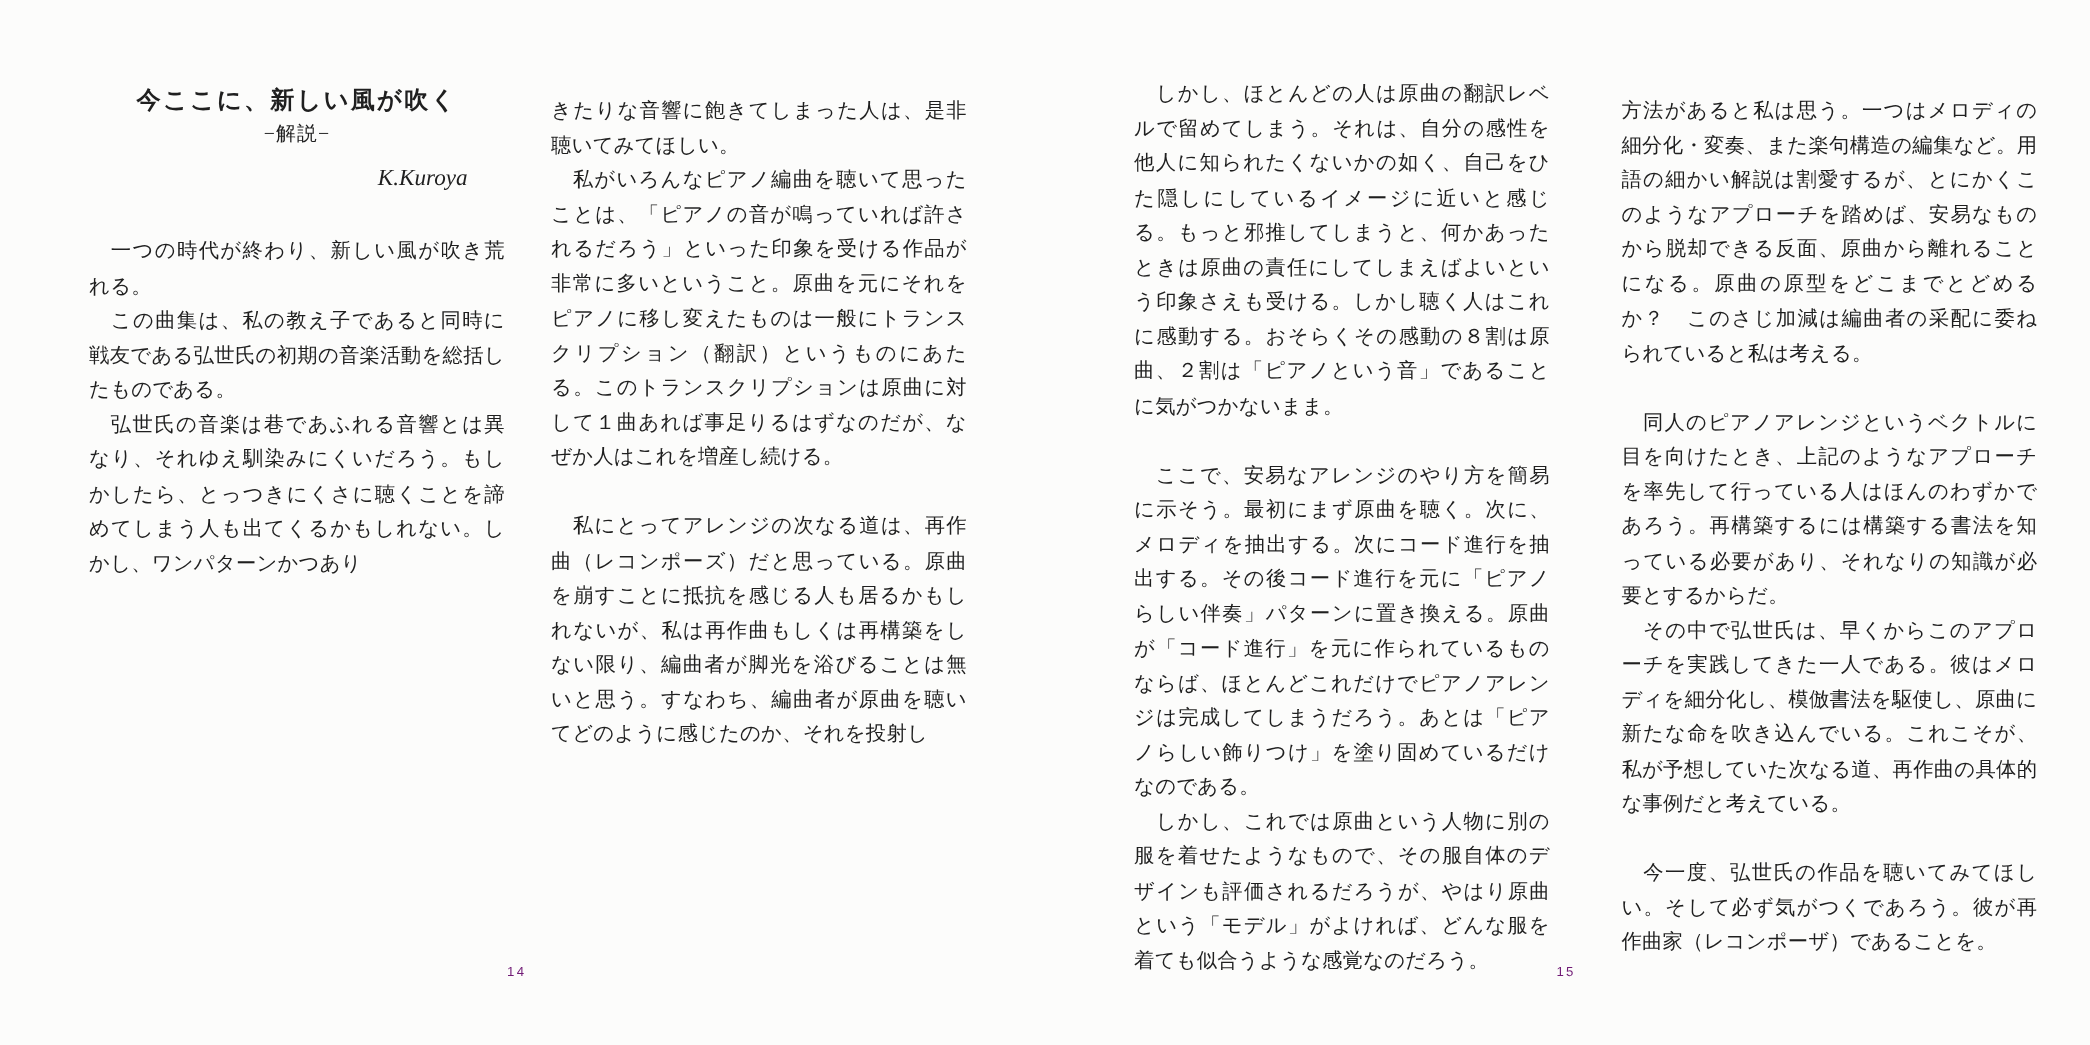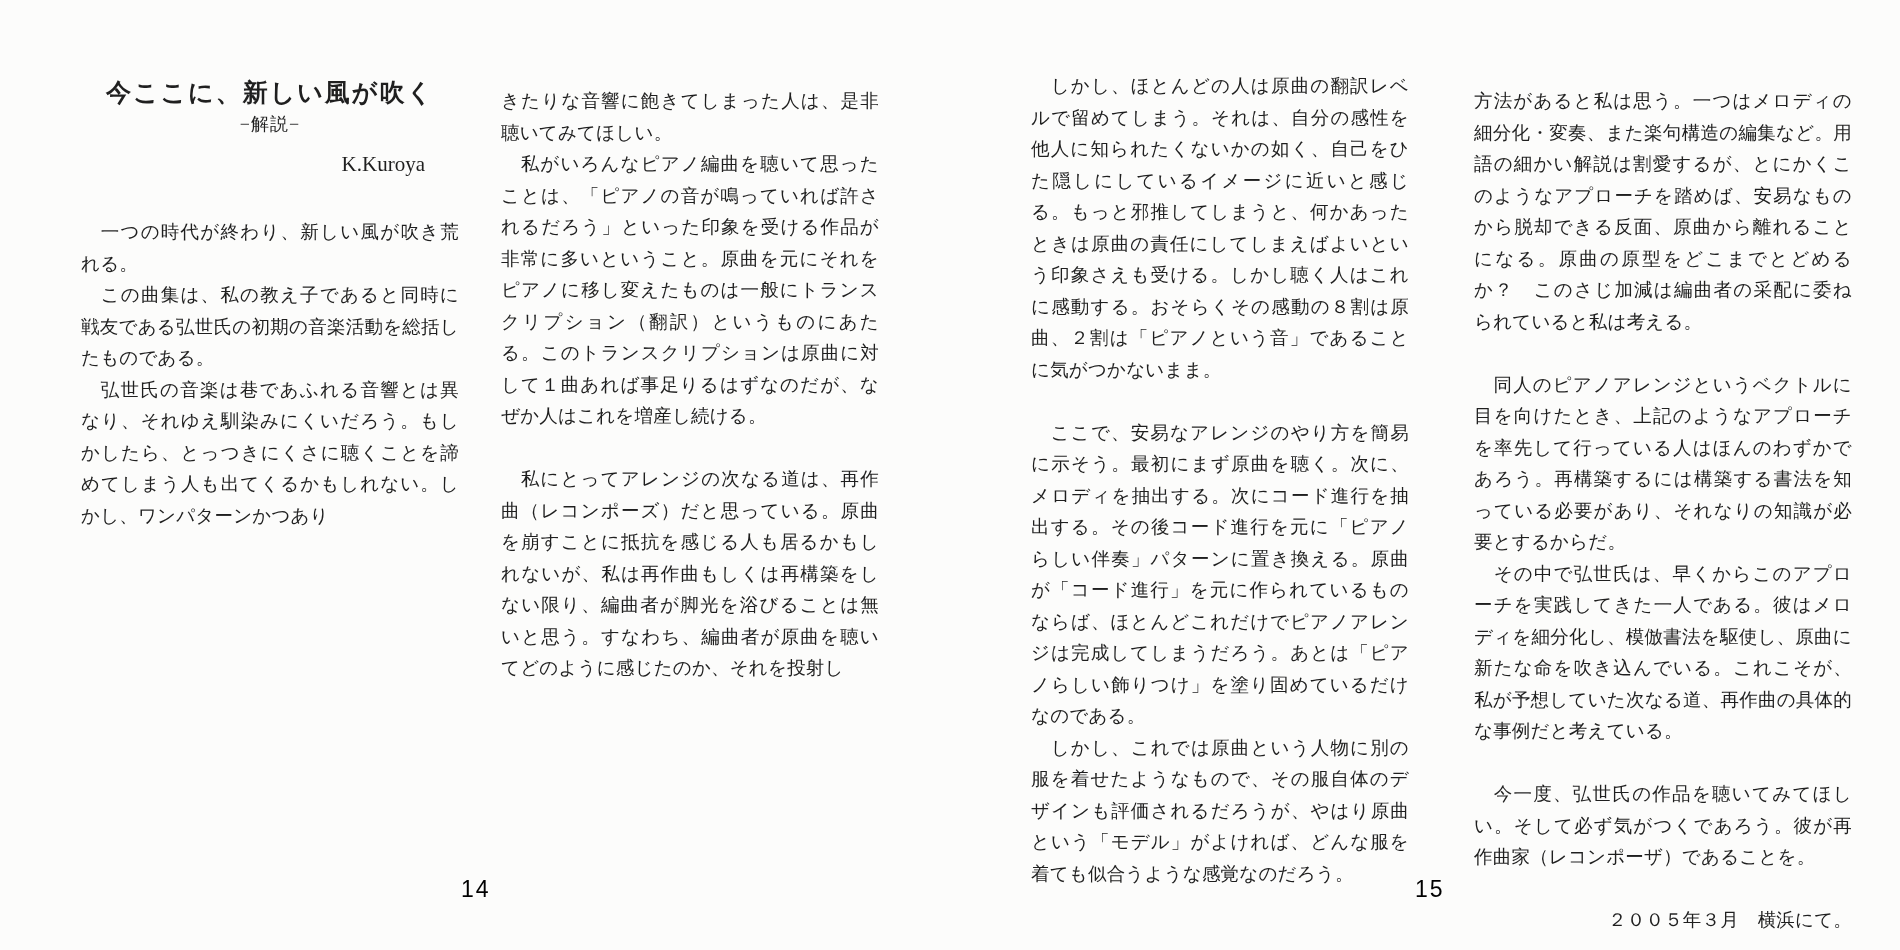--- a/index.html
+++ b/index.html
@@ -23,54 +23,55 @@
   .col1 { left: 81px;   top: 76px; }
   .col2 { left: 501px;  top: 86px; }
   .col3 { left: 1031px; top: 71px; }
   .col4 { left: 1452px; top: 86px; margin-left: 22px; }
 
   .article-header {
     margin-bottom: 40px;
   }
   .title {
     margin: 0;
-    font-size: 25px;
+    font-size: 22px;
     font-weight: bold;
     letter-spacing: 2px;
     text-align: center;
   }
   .subtitle {
     margin-top: 3px;
     font-size: 18px;
     letter-spacing: 1px;
     text-align: center;
   }
   .author {
     margin-top: 16px;
     font-size: 21px;
     text-align: right;
     padding-right: 34px;
+    font-style: italic;
   }
 
   .para {
     margin: 0;
     font-size: 18.5px;
     line-height: 31.5px;
     text-align: justify;
     letter-spacing: 0.2px;
   }
   .para.gap { margin-top: 31.5px; }
   .para.right { text-align: right; }
 
   .page-number {
     position: absolute;
     font-family: "Liberation Sans", "DejaVu Sans", sans-serif;
-    font-size: 23px;
+    font-size: 12px;
     letter-spacing: 2px;
-    color: #000000;
+    color: #701a75;
   }
   .page-number.left  { left: 461px;  top: 876px; }
   .page-number.right { left: 1415px; top: 876px; }
 </style>
 </head>
 <body>
 
 <div class="spread">
 
   <div class="column col1">
@@ -94,19 +95,18 @@
       <p class="para">　しかし、ほとんどの人は原曲の翻訳レベルで留めてしまう。それは、自分の感性を他人に知られたくないかの如く、自己をひた隠しにしているイメージに近いと感じる。もっと邪推してしまうと、何かあったときは原曲の責任にしてしまえばよいという印象さえも受ける。しかし聴く人はこれに感動する。おそらくその感動の８割は原曲、２割は「ピアノという音」であることに気がつかないまま。</p>
       <p class="para gap">　ここで、安易なアレンジのやり方を簡易に示そう。最初にまず原曲を聴く。次に、メロディを抽出する。次にコード進行を抽出する。その後コード進行を元に「ピアノらしい伴奏」パターンに置き換える。原曲が「コード進行」を元に作られているものならば、ほとんどこれだけでピアノアレンジは完成してしまうだろう。あとは「ピアノらしい飾りつけ」を塗り固めているだけなのである。</p>
       <p class="para">　しかし、これでは原曲という人物に別の服を着せたようなもので、その服自体のデザインも評価されるだろうが、やはり原曲という「モデル」がよければ、どんな服を着ても似合うような感覚なのだろう。</p>
     </div>
 
   <div class="column col4">
       <p class="para">方法があると私は思う。一つはメロディの細分化・変奏、また楽句構造の編集など。用語の細かい解説は割愛するが、とにかくこのようなアプローチを踏めば、安易なものから脱却できる反面、原曲から離れることになる。原曲の原型をどこまでとどめるか？　このさじ加減は編曲者の采配に委ねられていると私は考える。</p>
       <p class="para gap">　同人のピアノアレンジというベクトルに目を向けたとき、上記のようなアプローチを率先して行っている人はほんのわずかであろう。再構築するには構築する書法を知っている必要があり、それなりの知識が必要とするからだ。</p>
       <p class="para">　その中で弘世氏は、早くからこのアプローチを実践してきた一人である。彼はメロディを細分化し、模倣書法を駆使し、原曲に新たな命を吹き込んでいる。これこそが、私が予想していた次なる道、再作曲の具体的な事例だと考えている。</p>
       <p class="para gap">　今一度、弘世氏の作品を聴いてみてほしい。そして必ず気がつくであろう。彼が再作曲家（レコンポーザ）であることを。</p>
-      <p class="para gap right">２００５年３月　横浜にて。</p>
     </div>
 
   <div class="page-number left">14</div>
   <div class="page-number right">15</div>
 
 </div>
 
 </body></html>

